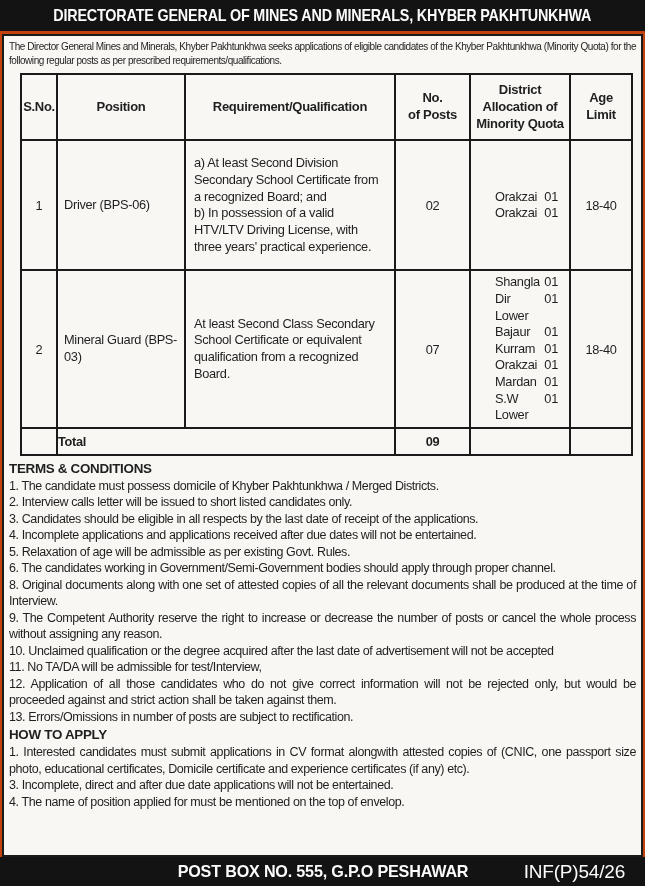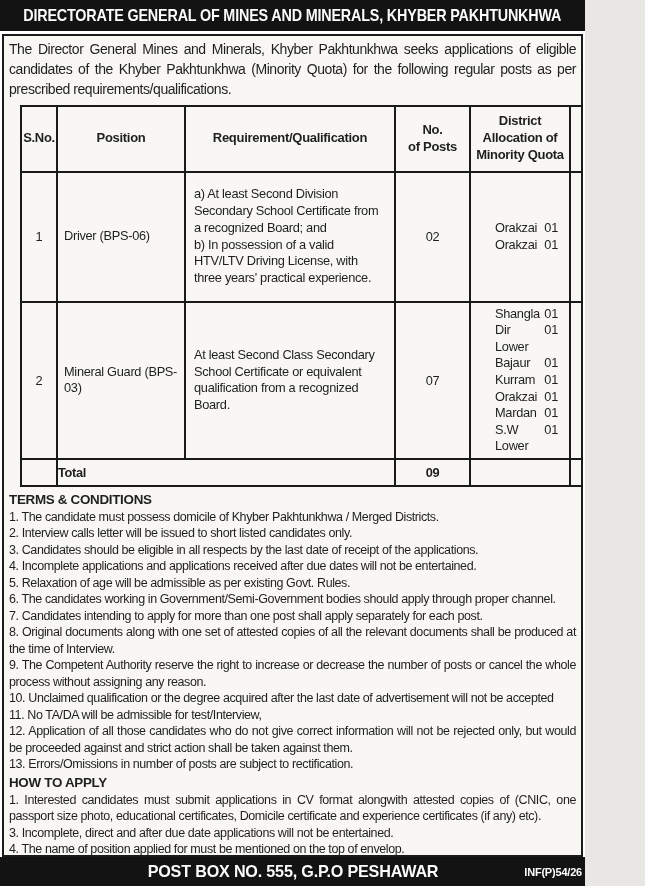--- a/index.html
+++ b/index.html
@@ -1,23 +1,23 @@
 <!DOCTYPE html>
 <html><head>
 <meta charset="utf-8">
 <style>
   * { margin: 0; padding: 0; box-sizing: border-box; }
   html, body { width: 645px; background: #e8e7e4; }
   body { font-family: "Liberation Sans", sans-serif; color: #1f1f1f; }
 
   .ad {
     position: relative;
-    width: 585px;
+    width: 645px;
     height: 886px;
-    background: #ffffff;
+    background: #c2410c;
     overflow: hidden;
   }
 
   
   .title-bar {
     height: 31px;
     background: #131313;
     display: flex;
     align-items: center;
     justify-content: center;
@@ -40,21 +40,21 @@
     left: 2px;
     right: 2px;
     bottom: 29px;
     border: 2px solid #1a1a1a;
     padding: 2px 4px 0 4px;
     overflow: hidden;
     background: #f8f7f4;
   }
 
   .intro {
-    font-size: 14px;
+    font-size: 10px;
     letter-spacing: -0.45px;
     line-height: 1.42;
     text-align: justify;
     padding: 2px 1px 3px 1px;
   }
 
   
   table.posts {
     border-collapse: collapse;
     margin: 2px 0 3px 12px;
@@ -131,24 +131,24 @@
   .footer-bar .po-box {
     color: #fcfcfc;
     font-weight: bold;
     font-size: 17px;
     letter-spacing: -0.2px;
     white-space: nowrap;
     transform: scaleX(0.95);
   }
   .footer-bar .ad-ref {
     position: absolute;
-    right: 3px;
+    right: 20px;
     color: #fcfcfc;
-    font-weight: bold;
-    font-size: 11px;
+    font-weight: normal;
+    font-size: 19px;
     letter-spacing: -0.2px;
     white-space: nowrap;
   }
 </style>
 </head>
 <body>
 
 <div class="ad">
 
   <div class="title-bar">
@@ -254,21 +254,20 @@
     </table>
 
     <div class="text-section">
       <div class="sec-heading">TERMS &amp; CONDITIONS</div>
       <p class="sec-item">1. The candidate must possess domicile of Khyber Pakhtunkhwa / Merged Districts.</p>
       <p class="sec-item">2. Interview calls letter will be issued to short listed candidates only.</p>
       <p class="sec-item">3. Candidates should be eligible in all respects by the last date of receipt of the applications.</p>
       <p class="sec-item">4. Incomplete applications and applications received after due dates will not be entertained.</p>
       <p class="sec-item">5. Relaxation of age will be admissible as per existing Govt. Rules.</p>
       <p class="sec-item">6. The candidates working in Government/Semi-Government bodies should apply through proper channel.</p>
-      <p class="sec-item">7. Candidates intending to apply for more than one post shall apply separately for each post.</p>
       <p class="sec-item">8. Original documents along with one set of attested copies of all the relevant documents shall be produced at the time of Interview.</p>
       <p class="sec-item">9. The Competent Authority reserve the right to increase or decrease the number of posts or cancel the whole process without assigning any reason.</p>
       <p class="sec-item">10. Unclaimed qualification or the degree acquired after the last date of advertisement will not be accepted</p>
       <p class="sec-item">11. No TA/DA will be admissible for test/Interview,</p>
       <p class="sec-item">12. Application of all those candidates who do not give correct information will not be rejected only, but would be proceeded against and strict action shall be taken against them.</p>
       <p class="sec-item">13. Errors/Omissions in number of posts are subject to rectification.</p>
     </div>
 
     <div class="text-section">
       <div class="sec-heading">HOW TO APPLY</div>

